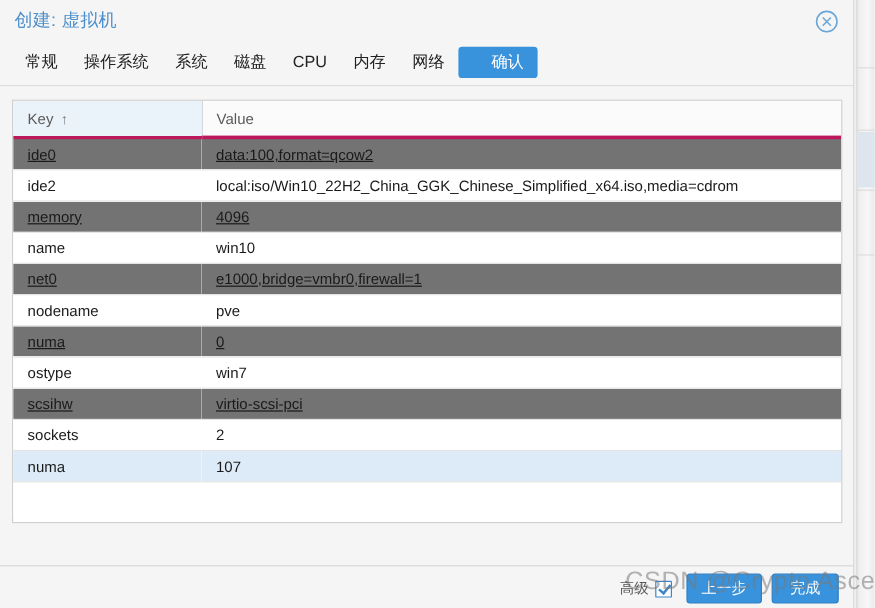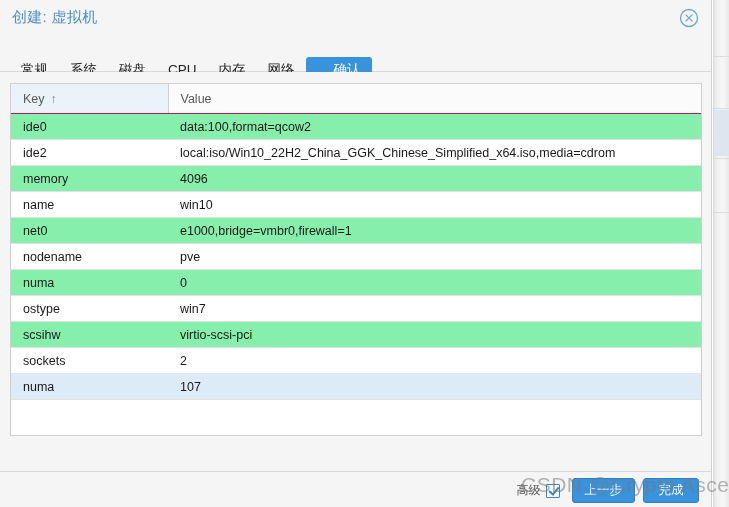--- a/index.html
+++ b/index.html
@@ -75,21 +75,21 @@
   .tabbar {
     position: absolute;
     left: 0; top: 36px;
     width: 711px; height: 36px;
     background: #f5f5f5;
     border-bottom: 1px solid #d9d9d9;
     box-sizing: border-box;
   }
   .tabs {
     position: absolute;
-    left: 10px; top: 21px;
+    left: 10px; top: 3px;
     display: flex;
     align-items: center;
     gap: 0px;
   }
   .tab {
     font-size: 13.5px;
     color: #222222;
     padding: 4px 11px;
     border-radius: 3px;
     white-space: nowrap;
@@ -130,21 +130,21 @@
   }
   table.kv col.c-key { width: 157px; }
 
   table.kv th {
     height: 29px;
     text-align: left;
     font-weight: normal;
     font-size: 12.5px;
     color: #5a5a5a;
     padding: 0 0 0 12px;
-    border-bottom: 1px solid #be185d;
+    border-bottom: 3px solid #be185d;
     background: #fbfbfb;
     vertical-align: middle;
   }
   table.kv th.key-head {
     background: #eaf2fa;
     border-right: 1px solid #cfcfcf;
     position: relative;
   }
   .sort-arrow {
     display: inline-block;
@@ -158,21 +158,21 @@
   table.kv td {
     height: 25px;
     padding: 0 0 0 12px;
     color: #1a1a1a;
     border-bottom: 1px solid #e2e2e2;
     white-space: nowrap;
     overflow: hidden;
     vertical-align: middle;
   }
   tr.odd  td { background: #ffffff; }
-  tr.even td { background: #86efac; }
+  tr.even td { background: #737373; text-decoration: underline; }
   tr.sel  td { background: #dcebf7; }
   tr.filler td {
     background: #ffffff;
     border-bottom: none;
     height: 28px;
   }
 
   
   .startrow {
     position: absolute;
@@ -288,20 +288,21 @@
           <circle cx="10" cy="10" r="8.5" fill="none" stroke="#6aa6d8" stroke-width="1.3"></circle>
           <line x1="6.6" y1="6.6" x2="13.4" y2="13.4" stroke="#6aa6d8" stroke-width="1.3"></line>
           <line x1="13.4" y1="6.6" x2="6.6" y2="13.4" stroke="#6aa6d8" stroke-width="1.3"></line>
         </svg>
       </div>
     </div>
 
     <div class="tabbar">
       <div class="tabs" id="tabs-container">
           <div class="tab">常规</div>
+          <div class="tab">操作系统</div>
           <div class="tab">系统</div>
           <div class="tab">磁盘</div>
           <div class="tab">CPU</div>
           <div class="tab">内存</div>
           <div class="tab">网络</div>
           <div class="tab active">确认</div>
         </div>
     </div>
 
     <div class="body">

